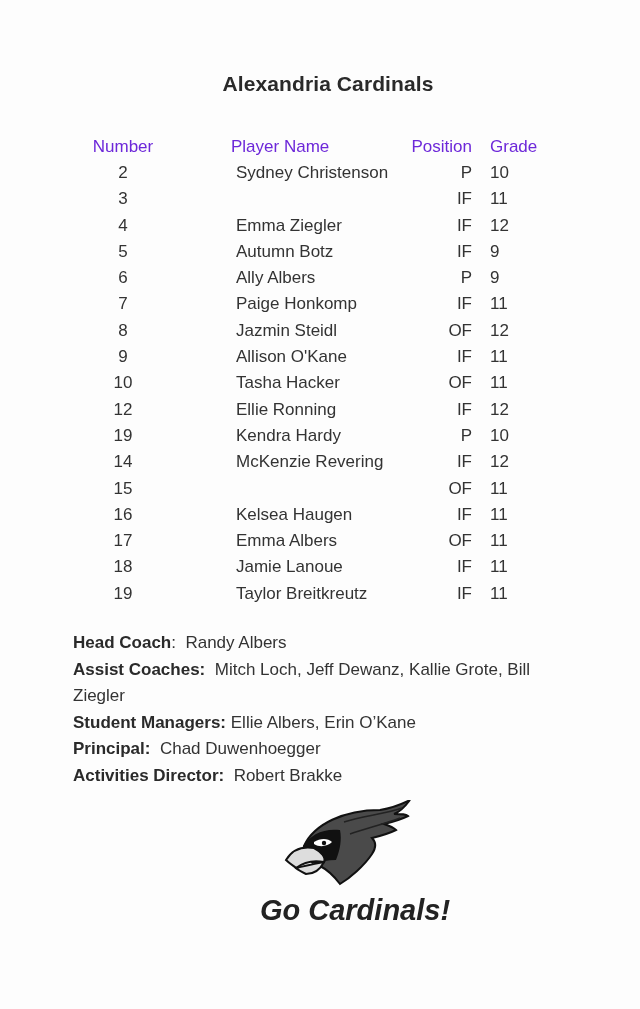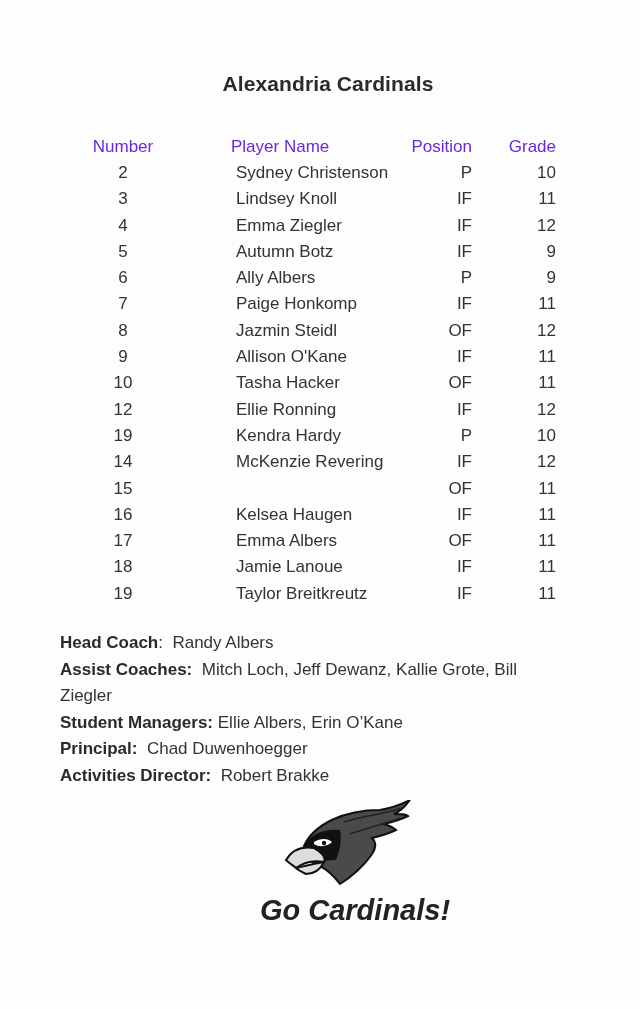--- a/index.html
+++ b/index.html
@@ -7,22 +7,22 @@
          font-family:"Liberation Sans", "DejaVu Sans", sans-serif; color:#222; }
   .title { position:absolute; top:72px; left:0; width:656px; text-align:center;
            font-size:21px; font-weight:bold; color:#2a2a2a; letter-spacing:0.1px; }
   .roster { position:absolute; top:134px; left:0; width:640px; }
   .row { position:relative; height:26.3px; font-size:17px; line-height:26px; color:#333; }
   .row.header { font-weight:normal; color:#6d28d9; height:26px; }
   .c-num { position:absolute; left:86px; width:74px; text-align:center; }
   .c-name { position:absolute; left:189px;margin-left:47px; }
   .row.header .c-name { left:184px; }
   .c-pos { position:absolute; left:394px; width:78px; text-align:right; }
-  .c-grade { position:absolute; left:490px; width:66px; text-align:right; }
-  .staff { position:absolute; top:630px; left:60px; width:500px; font-size:17px; line-height:26.5px; color:#333; }
+  .c-grade { position:absolute; left:490px; width:66px; text-align:left; }
+  .staff { position:absolute; top:630px; left:73px; width:500px; font-size:17px; line-height:26.5px; color:#333; }
   .staff b { color:#2a2a2a; }
   .logo { position:absolute; top:800px; left:284px; width:130px; height:86px; }
   .slogan { position:absolute; top:894px; left:0; width:710px; text-align:center;
             font-size:29px; font-weight:bold; font-style:italic; color:#222; }
 </style>
 </head>
 <body>
 
 <div class="title">Alexandria Cardinals</div>
 
@@ -35,21 +35,20 @@
   </div>
   <div id="player-rows">
       <div class="row">
         <span class="c-num">2</span>
         <span class="c-name">Sydney Christenson</span>
         <span class="c-pos">P</span>
         <span class="c-grade">10</span>
       </div>
       <div class="row">
         <span class="c-num">3</span>
-        <span class="c-name">Lindsey Knoll</span>
         <span class="c-pos">IF</span>
         <span class="c-grade">11</span>
       </div>
       <div class="row">
         <span class="c-num">4</span>
         <span class="c-name">Emma Ziegler</span>
         <span class="c-pos">IF</span>
         <span class="c-grade">12</span>
       </div>
       <div class="row">

